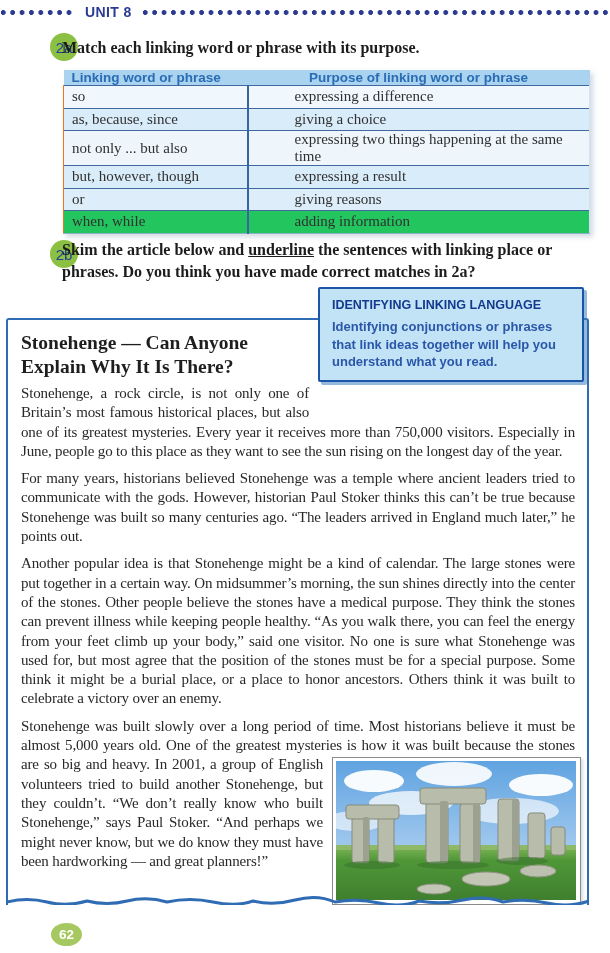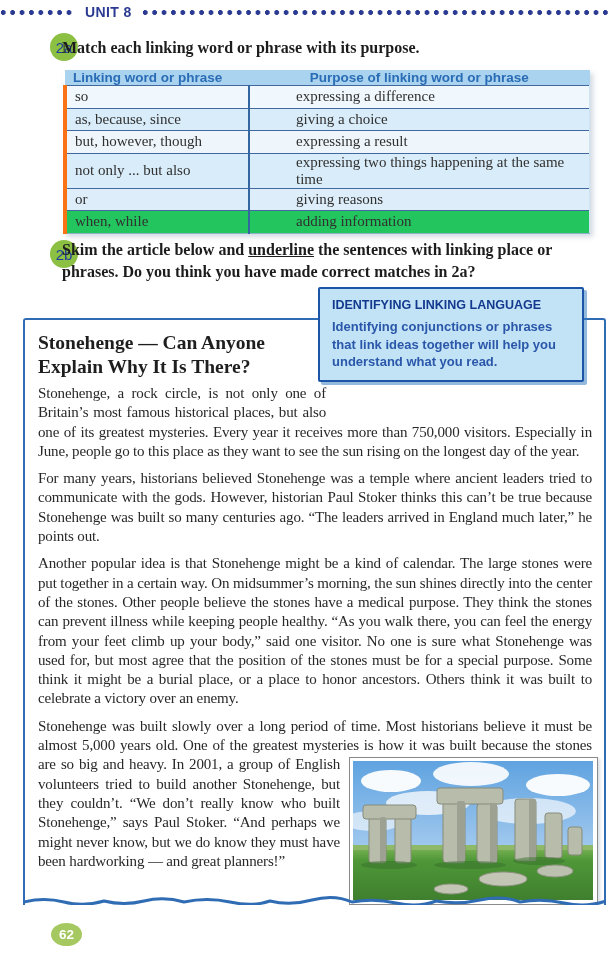--- a/index.html
+++ b/index.html
@@ -37,33 +37,33 @@
   .match-table td{font-size:15px;color:#303030;height:21.5px;padding:0 8px;
                   border-top:1px solid #41699f;}
   .match-table td.c2{border-left:2px solid #34679f;padding-left:46px;}
   .match-table tr:nth-child(1) td{background:#f0f8fd;}
   .match-table tr:nth-child(2) td{background:#d9ecf9;}
   .match-table tr:nth-child(3) td{background:#eef6fc;}
   .match-table tr:nth-child(4) td{background:#d9ecf9;}
   .match-table tr:nth-child(5) td{background:#ddeefa;}
   .match-table tr:nth-child(6) td{background:#22c55e;border-bottom:1px solid #8fb0c9;}
   .match-table td.c1{border-right:none;}
-  .match-table tr td:first-child{border-left:4px solid #f97316;}
+  .match-table tr td:first-child{border-left:1px solid #f97316;}
   .match-table tr td:last-child{border-right:1px solid #cfe4f2;}
 
   
   .tip-box{position:absolute;left:318px;top:287px;width:266px;box-sizing:border-box;
            background:#c2e3f6;border:2px solid #1c55a7;border-radius:2px;
            padding:9px 18px 9px 12px;z-index:3;font-family:"Liberation Sans",sans-serif;
            box-shadow:3px 3px 0 rgba(58,127,193,.55);}
   .tip-title{font-size:12.5px;font-weight:bold;color:#13398e;}
   .tip-body{font-size:13px;font-weight:bold;color:#2a57a9;line-height:17.5px;margin-top:6px;}
 
   
-  .article-box{position:absolute;left:23px;top:318px;width:583px;height:587px;box-sizing:border-box;
+  .article-box{position:absolute;left:6px;top:318px;width:583px;height:587px;box-sizing:border-box;
                background:#fff;border:2.5px solid #2f6cb4;border-bottom:none;border-radius:3px 3px 0 0;
                padding:8px 12px 0 13px;z-index:1;overflow:hidden;}
   .tip-spacer{float:right;width:266px;height:76px;}
   .article-title{font-size:19.5px;font-weight:bold;line-height:23.5px;color:#1e1e1e;margin:3px 0 6px;}
   .article-box p{margin:0 0 8px;font-size:15px;letter-spacing:-0.15px;line-height:19.3px;
                  color:#282828;text-align:justify;}
   .article-box p.last{margin-bottom:0;}
 
   
   .photo{float:right;width:249px;height:148px;box-sizing:border-box;background:#fff;
@@ -103,26 +103,26 @@
     <tbody>
       <tr>
         <td class="c1">so</td>
         <td class="c2">expressing a difference</td>
       </tr>
       <tr>
         <td class="c1">as, because, since</td>
         <td class="c2">giving a choice</td>
       </tr>
       <tr>
+        <td class="c1">not only ... but also</td>
+        <td class="c2">expressing two things happening at the same time</td>
+      </tr>
+      <tr>
         <td class="c1">but, however, though</td>
         <td class="c2">expressing a result</td>
-      </tr>
-      <tr>
-        <td class="c1">not only ... but also</td>
-        <td class="c2">expressing two things happening at the same time</td>
       </tr>
       <tr>
         <td class="c1">or</td>
         <td class="c2">giving reasons</td>
       </tr>
       <tr>
         <td class="c1">when, while</td>
         <td class="c2">adding information</td>
       </tr>
     </tbody>

